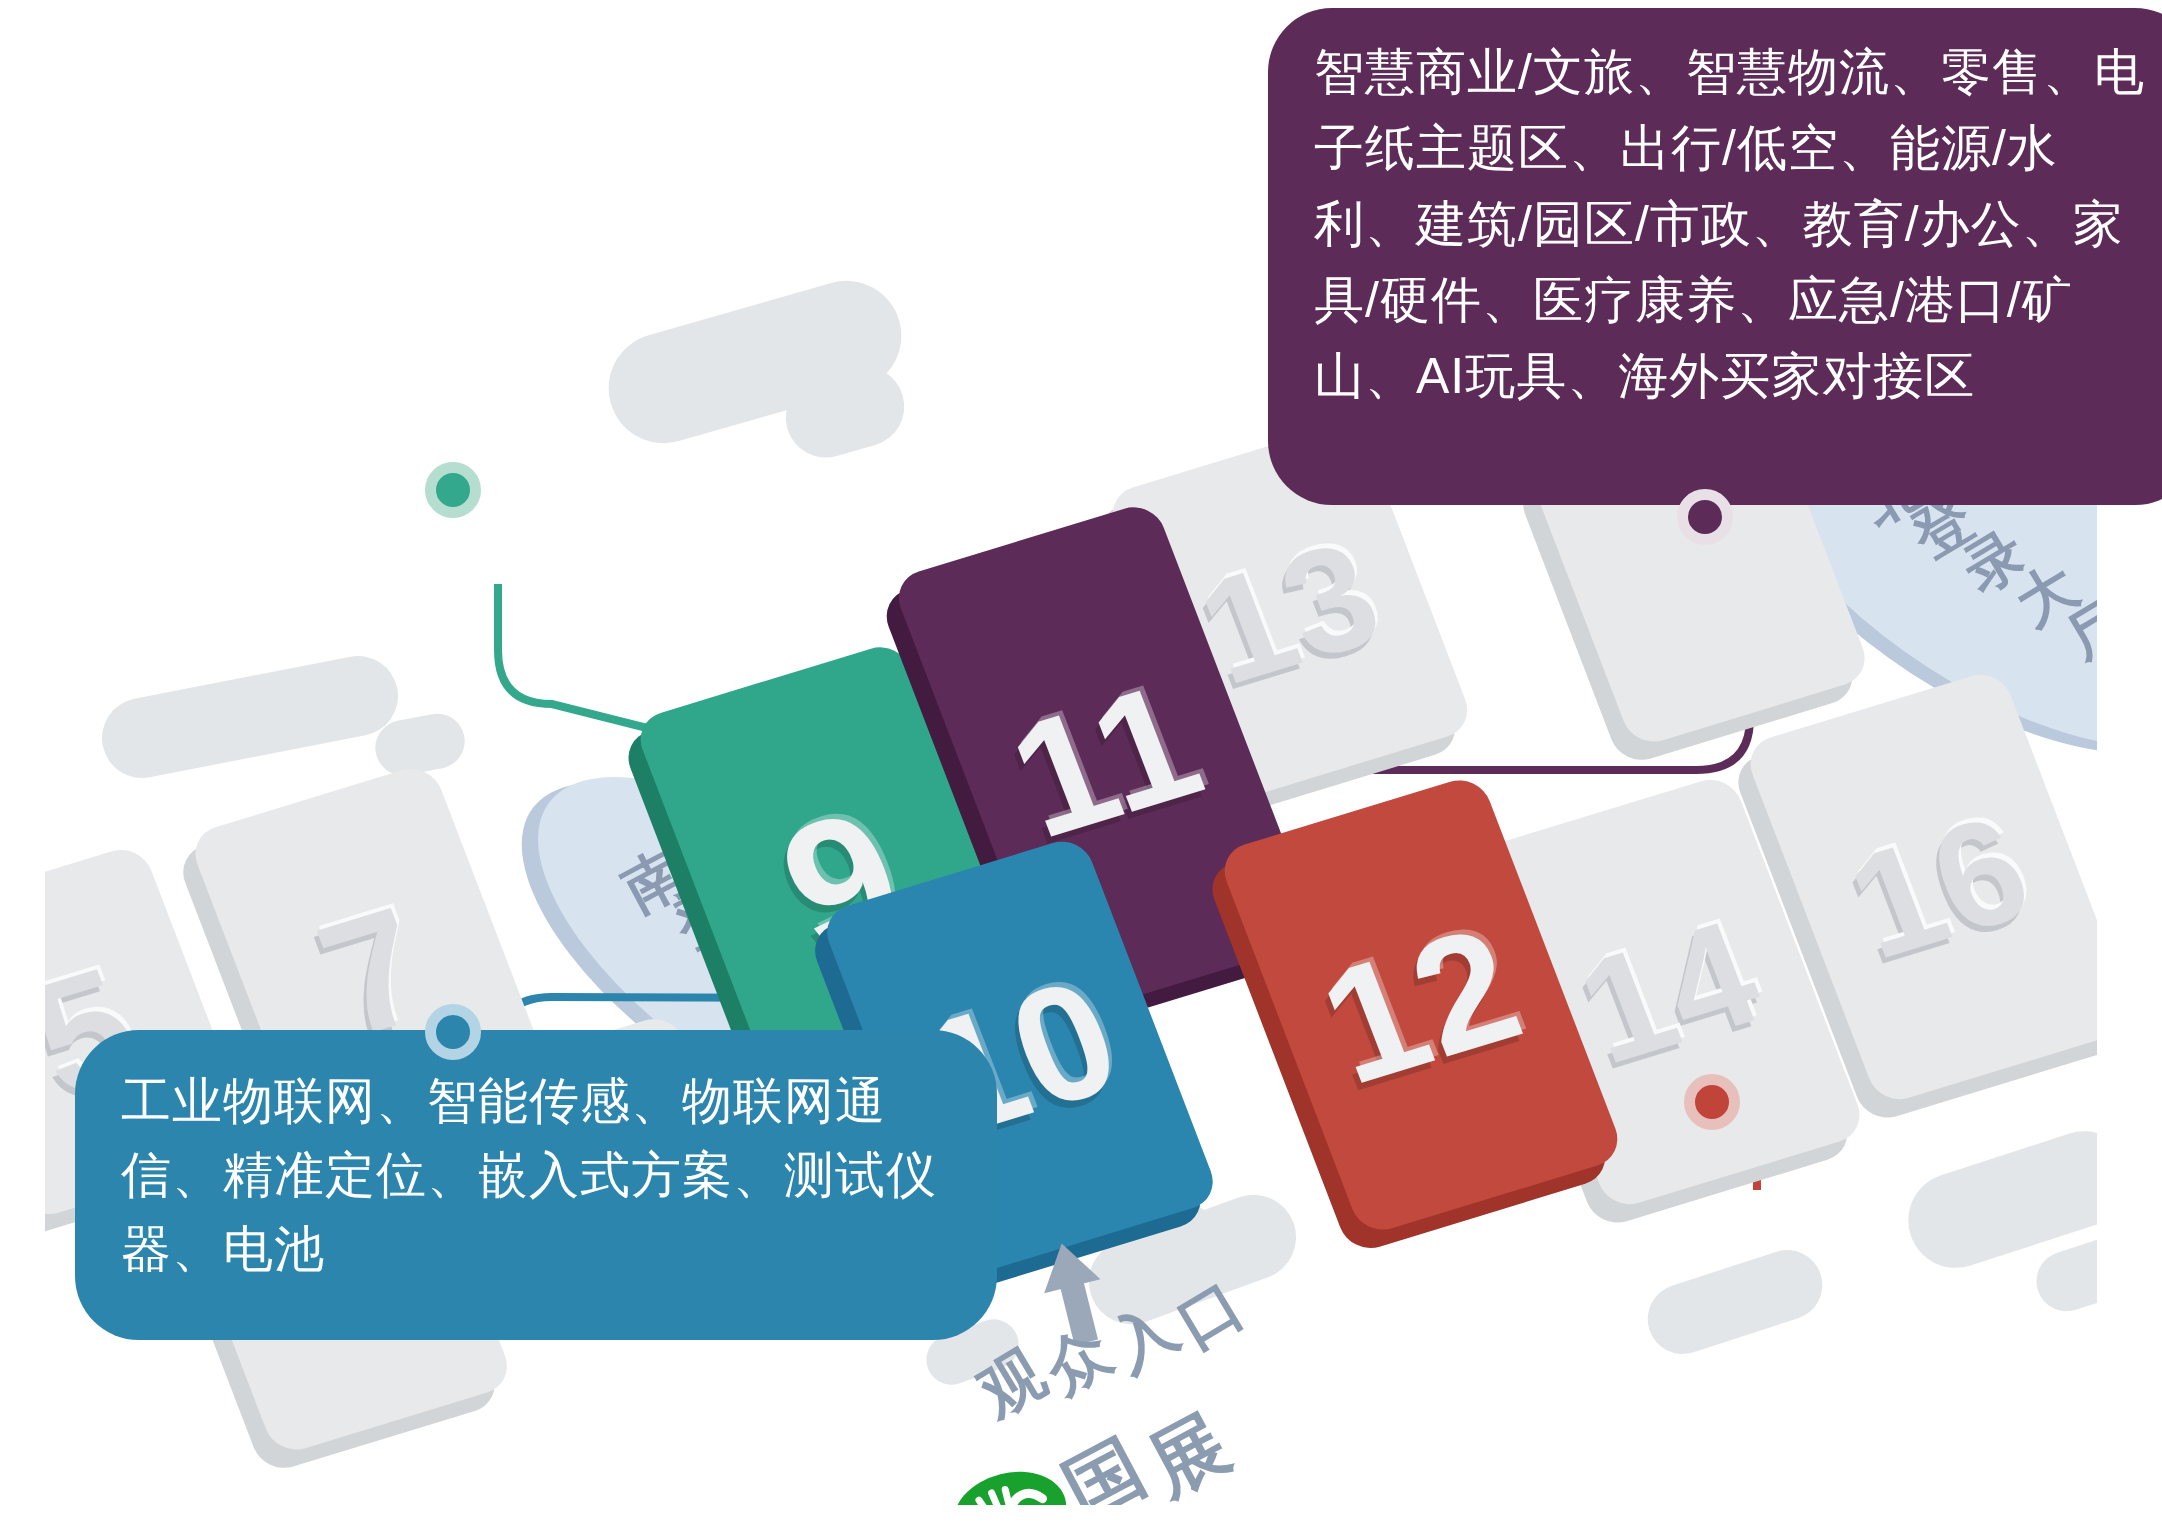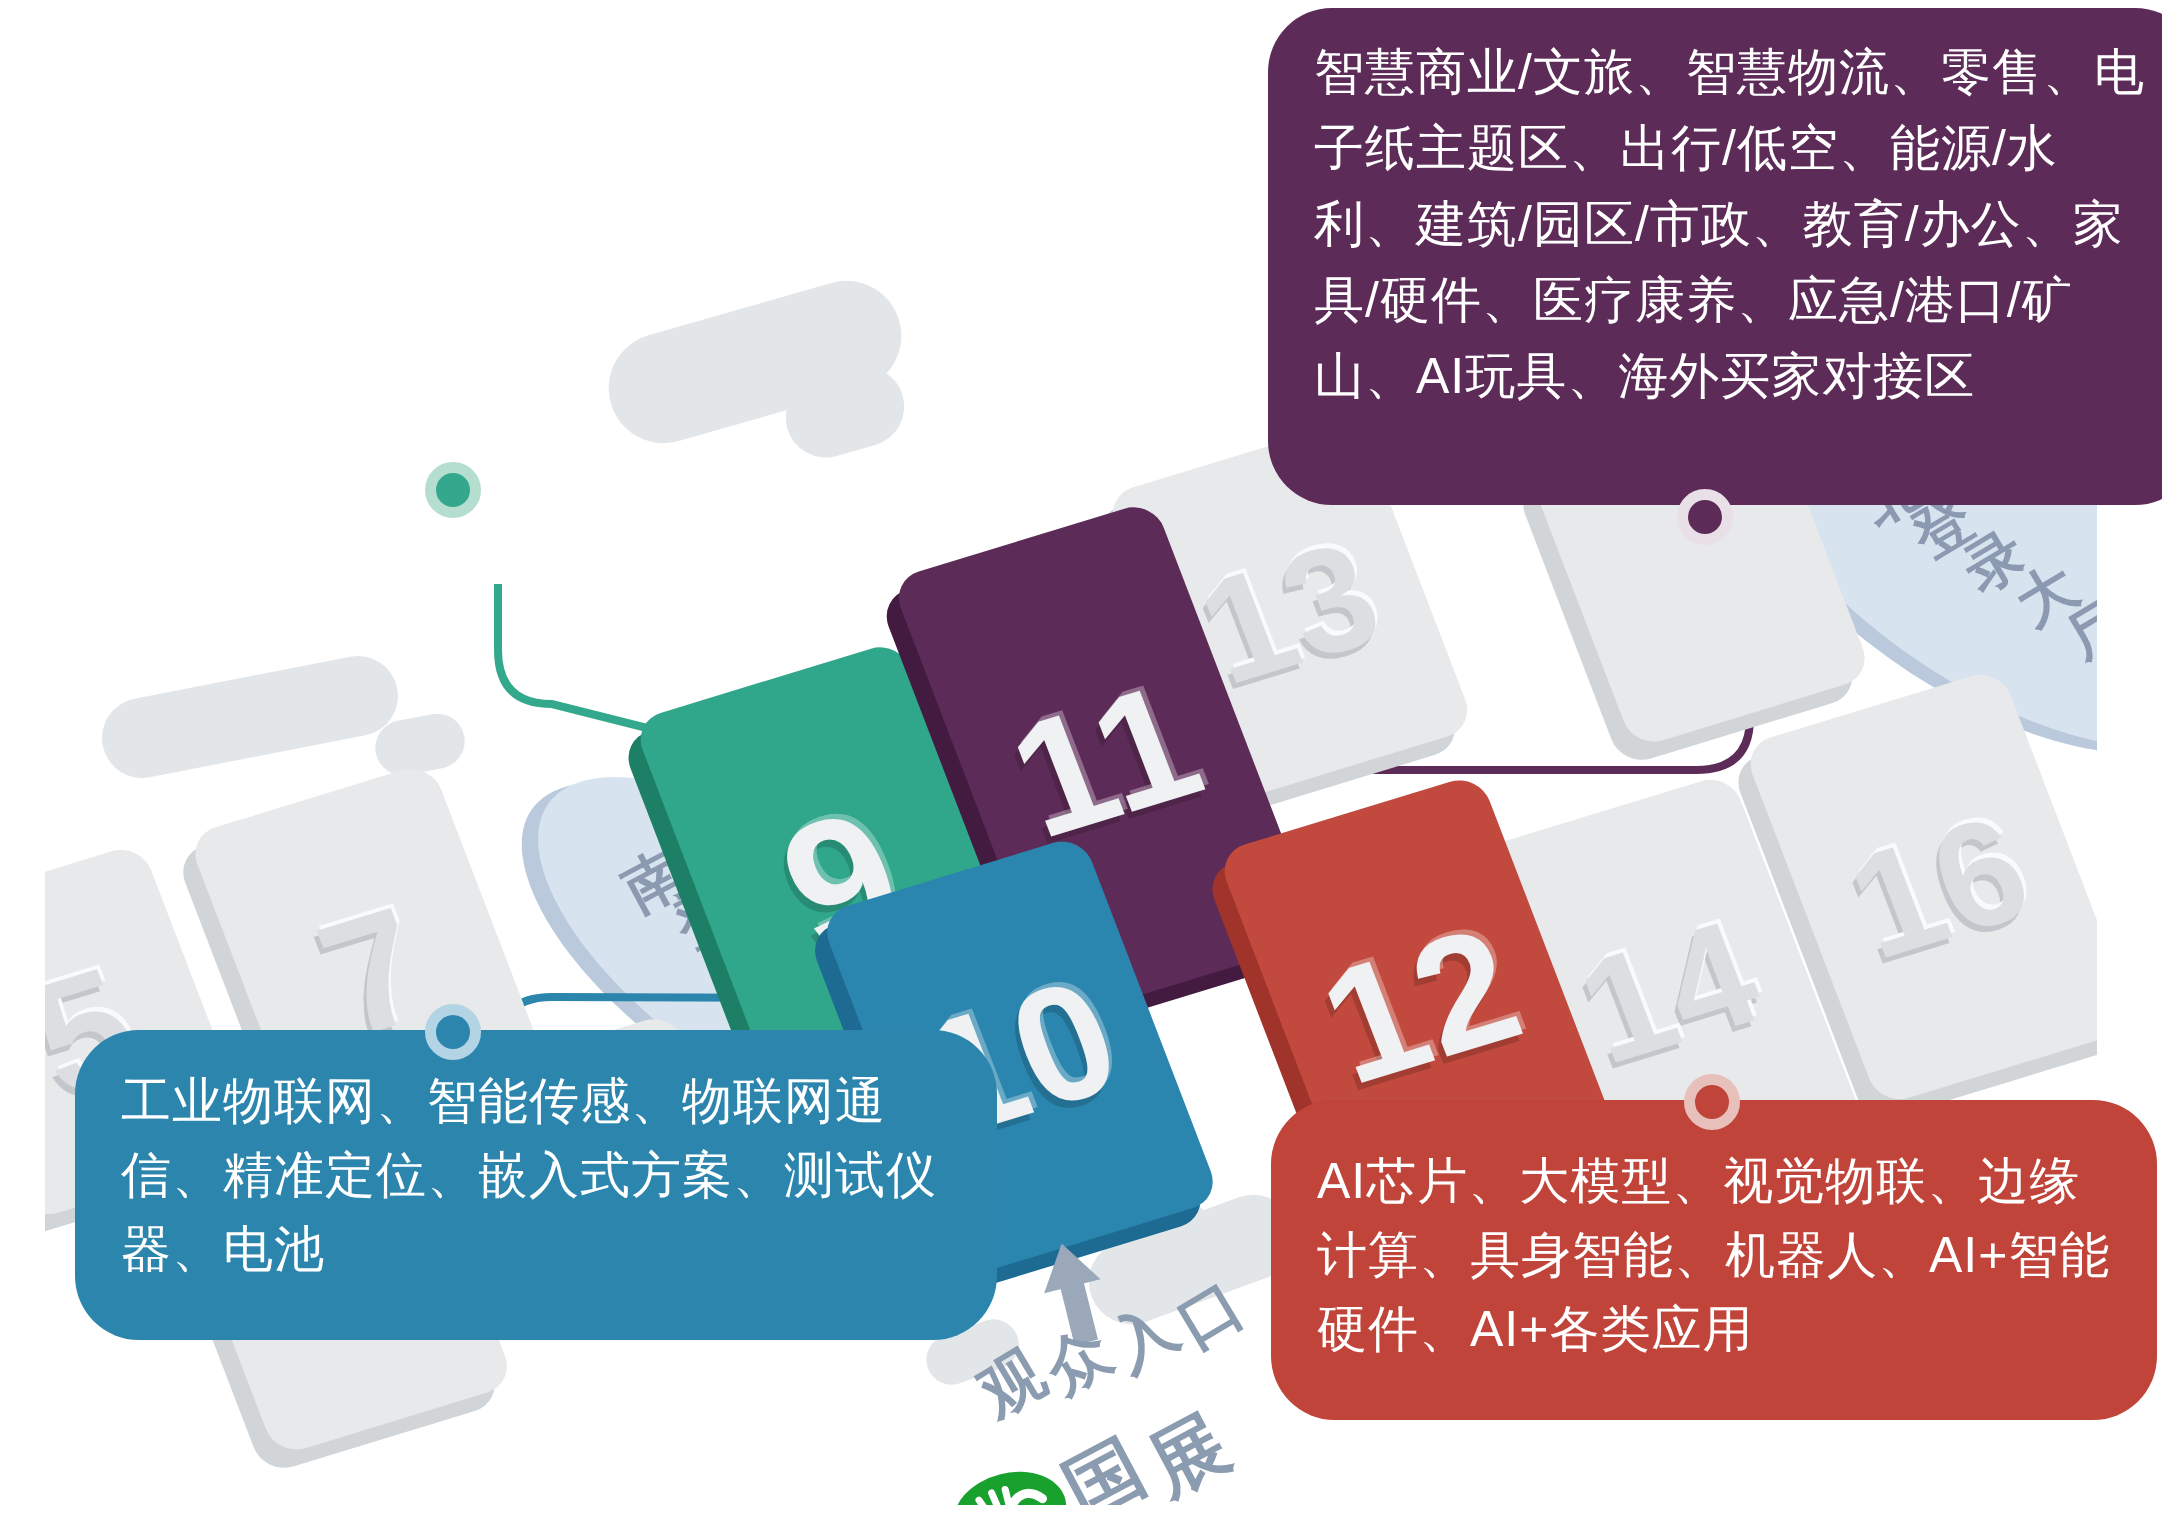--- a/index.html
+++ b/index.html
@@ -176,22 +176,19 @@
 
 
   <div class="callout purple" style="left:1229px;top:8px;width:931px;height:497px;padding:26px 46px;line-height:76px;">
     <span>智慧商业/文旅、智慧物流、零售、电子纸主题区、出行/低空、能源/水利、建筑/园区/市政、教育/办公、家具/硬件、医疗康养、应急/港口/矿山、AI玩具、海外买家对接区</span>
   </div>
 
   <div class="callout blue" style="left:36px;top:1030px;width:922px;height:310px;padding:34px 46px;">
     <span>工业物联网、智能传感、物联网通信、精准定位、嵌入式方案、测试仪器、电池</span>
   </div>
 
-  <div class="callout red" style="left:1232px;top:1100px;width:886px;height:320px;padding:44px 46px;">
-    <span>AI芯片、大模型、视觉物联、边缘计算、具身智能、机器人、AI+智能硬件、AI+各类应用</span>
-  </div>
 
   <div class="dot teal" style="left:453px;top:490px;"></div>
   <div class="dot blue" style="left:453px;top:1032px;"></div>
   <div class="dot purple" style="left:1705px;top:517px;"></div>
   <div class="dot red" style="left:1712px;top:1102px;"></div>
 
 </div>
 
 </body></html>

